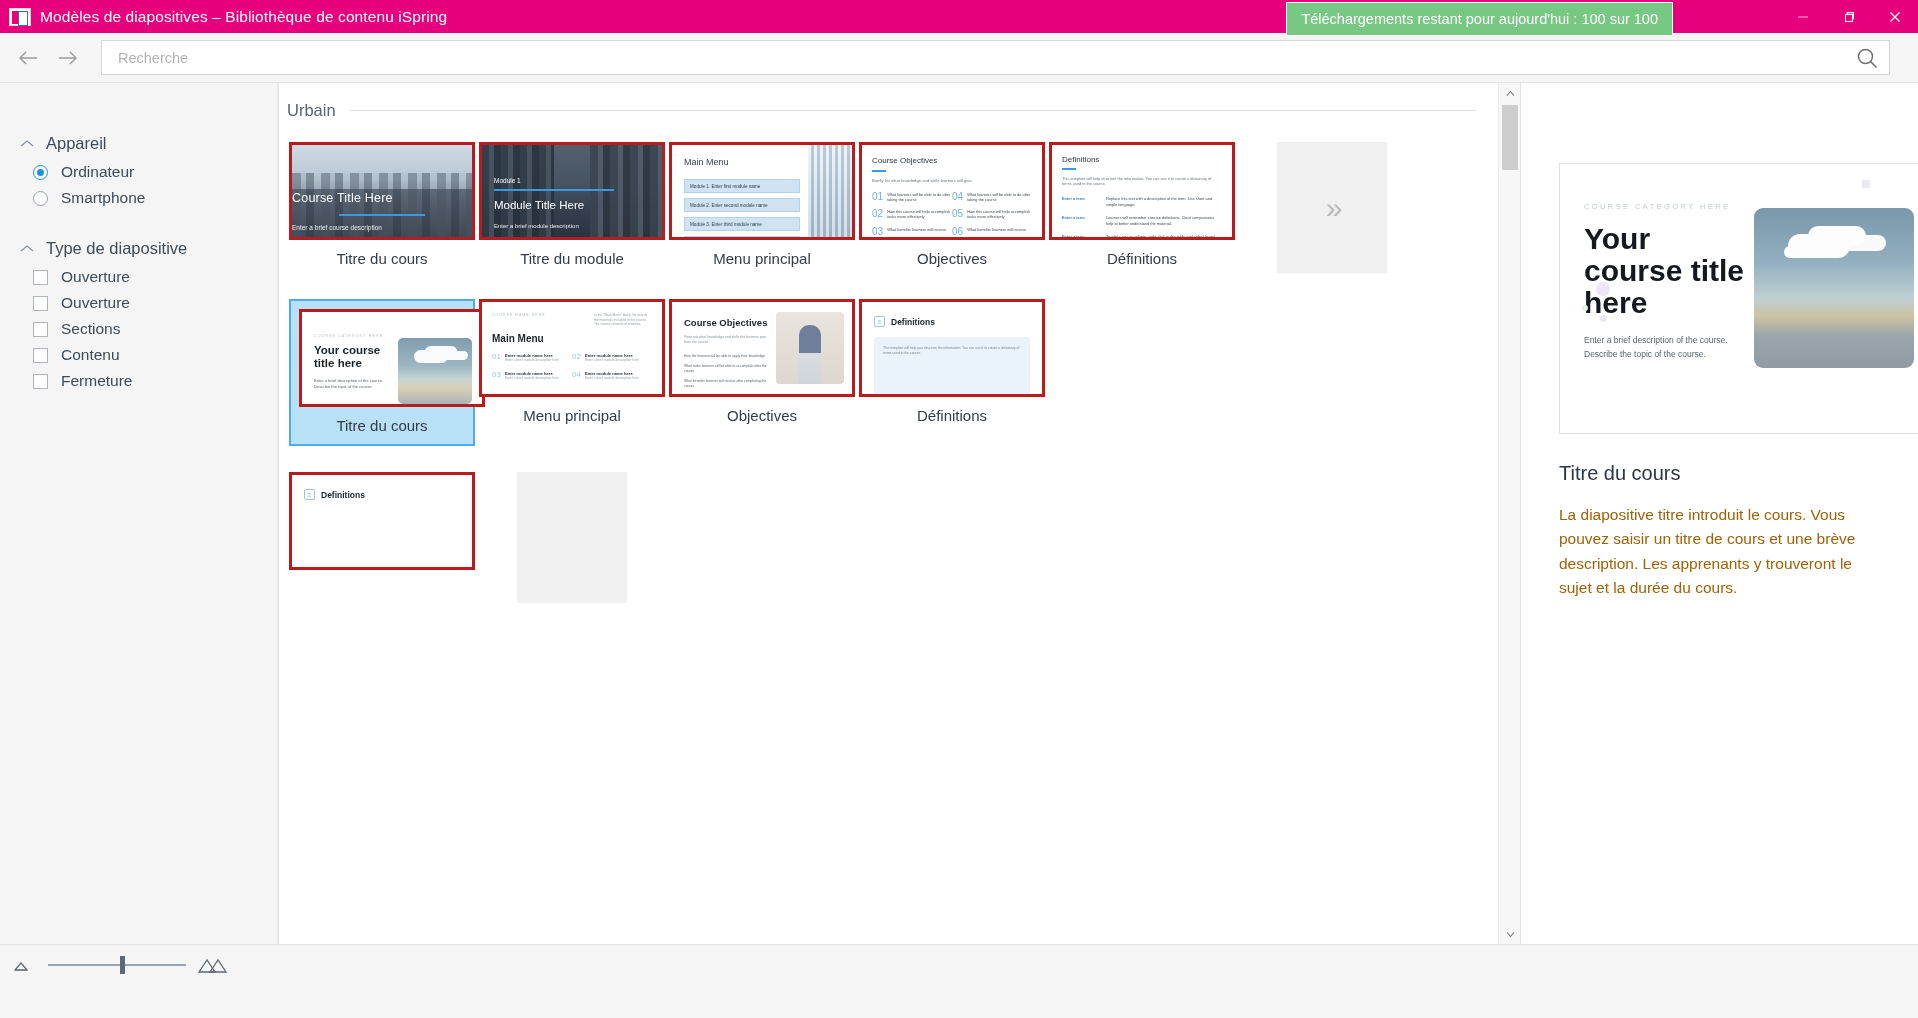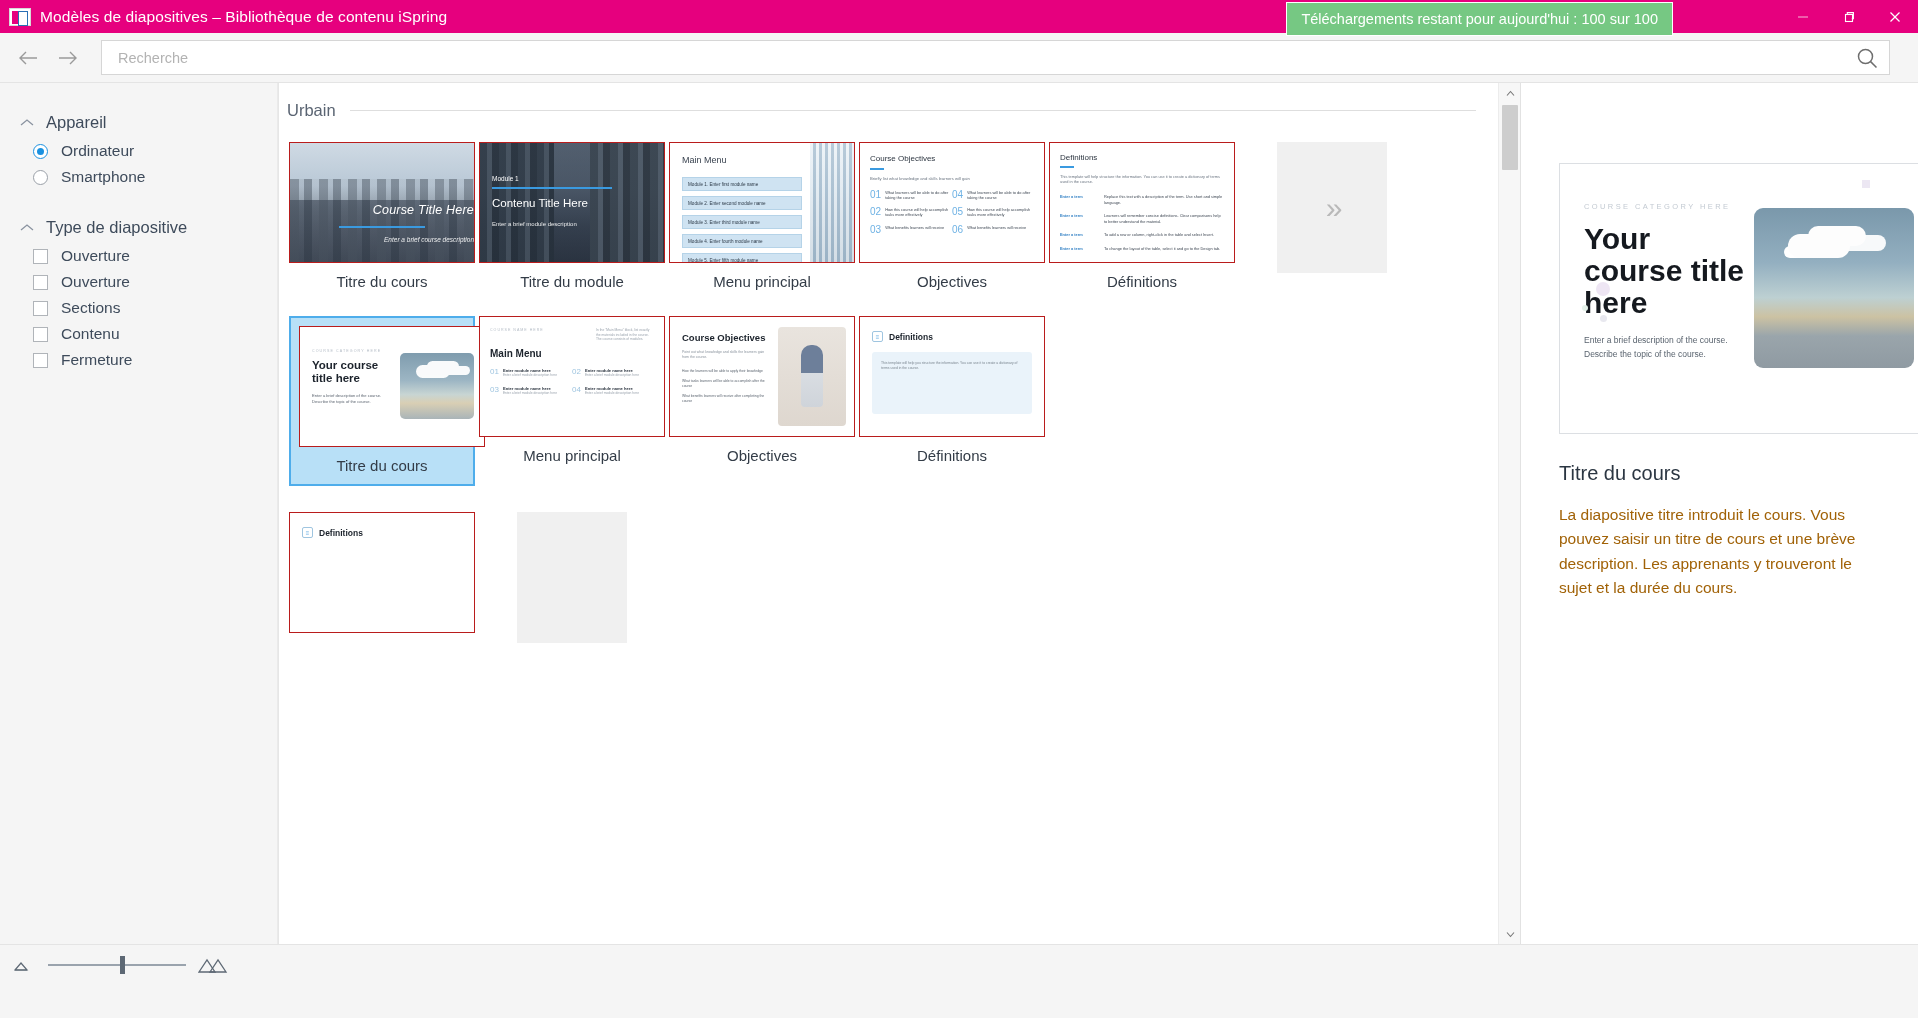--- a/index.html
+++ b/index.html
@@ -122,20 +122,21 @@
     padding: 24px 0 0 0;
     border-right: 1px solid #eaeaea;
     flex-shrink: 0;
   }
   .filter-group { margin-bottom: 22px; }
   .filter-head {
     display: flex; align-items: center;
     padding: 6px 0 6px 20px;
     color: #3e4b5b;
     font-size: 16.5px;
+    margin-top: 21px;
   }
   .chev {
     width: 16px; margin-right: 10px;
     color: #8a93a0; display: inline-flex;
   }
   .filter-item {
     display: flex; align-items: center;
     padding: 4px 0 4px 33px;
     font-size: 15.5px;
     color: #3e4b5b;
@@ -200,22 +201,22 @@
     flex-wrap: wrap;
     padding-left: 8px;
   }
   .cell {
     width: 190px;
     margin-right: 0;
     margin-bottom: 26px;
     display: flex; flex-direction: column; align-items: center;
   }
   .thumb-frame {
-    width: 186px; height: 121px;
-    border: 1px solid #b91c1c;
+    width: 186px; height: 98px;
+    border: 3px solid #b91c1c;
     background: #3b82f6;
     overflow: hidden;
     position: relative;
   }
   .cell.selected .sel-box {
     border: 2px solid #4eadeb;
     background: #b8e0f7;
     padding: 8px 8px 0 8px;
     width: 186px;
   }
@@ -243,21 +244,21 @@
       linear-gradient(to bottom, #cfdae4 0%, #b9c8d6 36%, #8d9aa6 55%, #6b7480 78%, #4b535d 100%);
   }
   .th-city:before {
     content: "";
     position: absolute; left: 0; right: 0; top: 30%; bottom: 0;
     background:
       repeating-linear-gradient(90deg, rgba(90,100,112,.55) 0 9px, rgba(140,150,162,.25) 9px 14px, rgba(70,80,92,.5) 14px 22px, rgba(160,168,178,.2) 22px 29px);
   }
   .th-city-text {
     position: absolute; left: 0; right: 0; top: 50%;
-    text-align: right; color: #fff; font-style: italic;
+    text-align: left; color: #fff;
   }
   .th-title-lg { font-size: 12.5px; letter-spacing: .2px; }
   .th-underline {
     width: 86px; height: 2px; background: #3a9ae0;
     margin: 9px auto 8px;
   }
   .th-sub { font-size: 6.5px; opacity: .9; }
 
   .th-street {
     position: absolute; inset: 0;
@@ -605,21 +606,21 @@
           </div>
           <div class="cell-label">Titre du cours</div>
         </div>
 
         <div class="cell">
           <div class="thumb-frame">
             <div class="th-street"></div>
             <div class="th-street-text">
               <div class="th-mod-lbl">Module 1</div>
               <div class="th-mod-rule"></div>
-              <div class="th-mod-title">Contenu Title Here</div>
+              <div class="th-mod-title">Module Title Here</div>
               <div class="th-mod-sub">Enter a brief module description</div>
             </div>
           </div>
           <div class="cell-label">Titre du module</div>
         </div>
 
         <div class="cell">
           <div class="thumb-frame">
             <div class="th-menu">
               <div class="th-menu-left">

